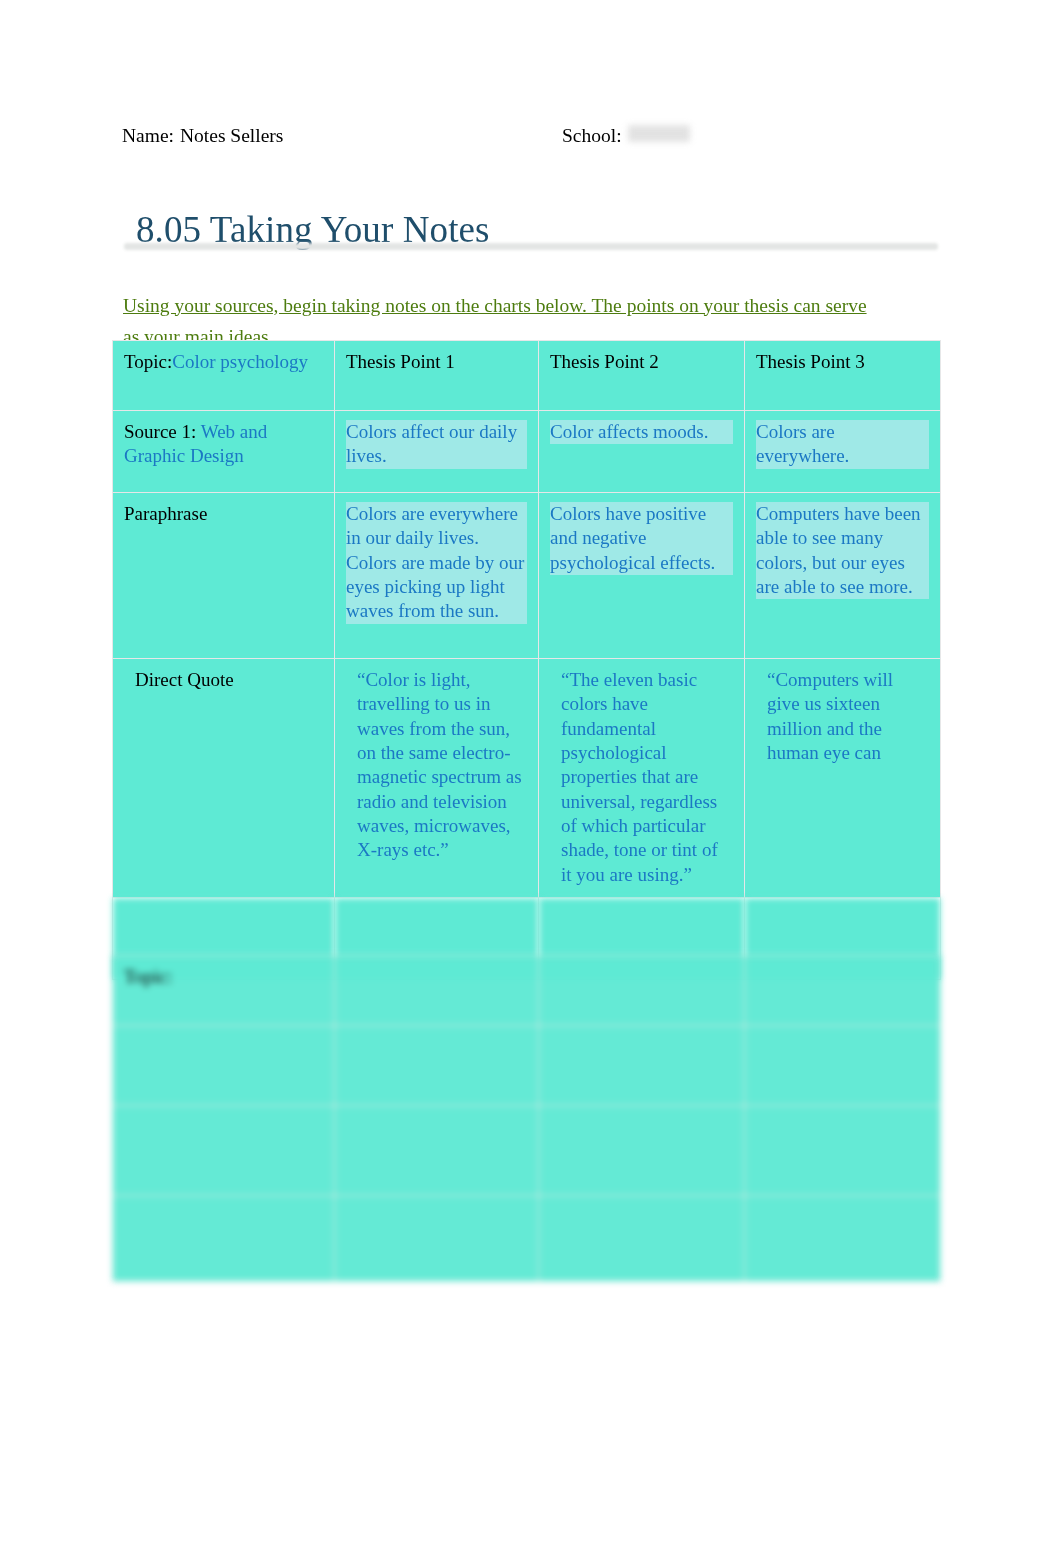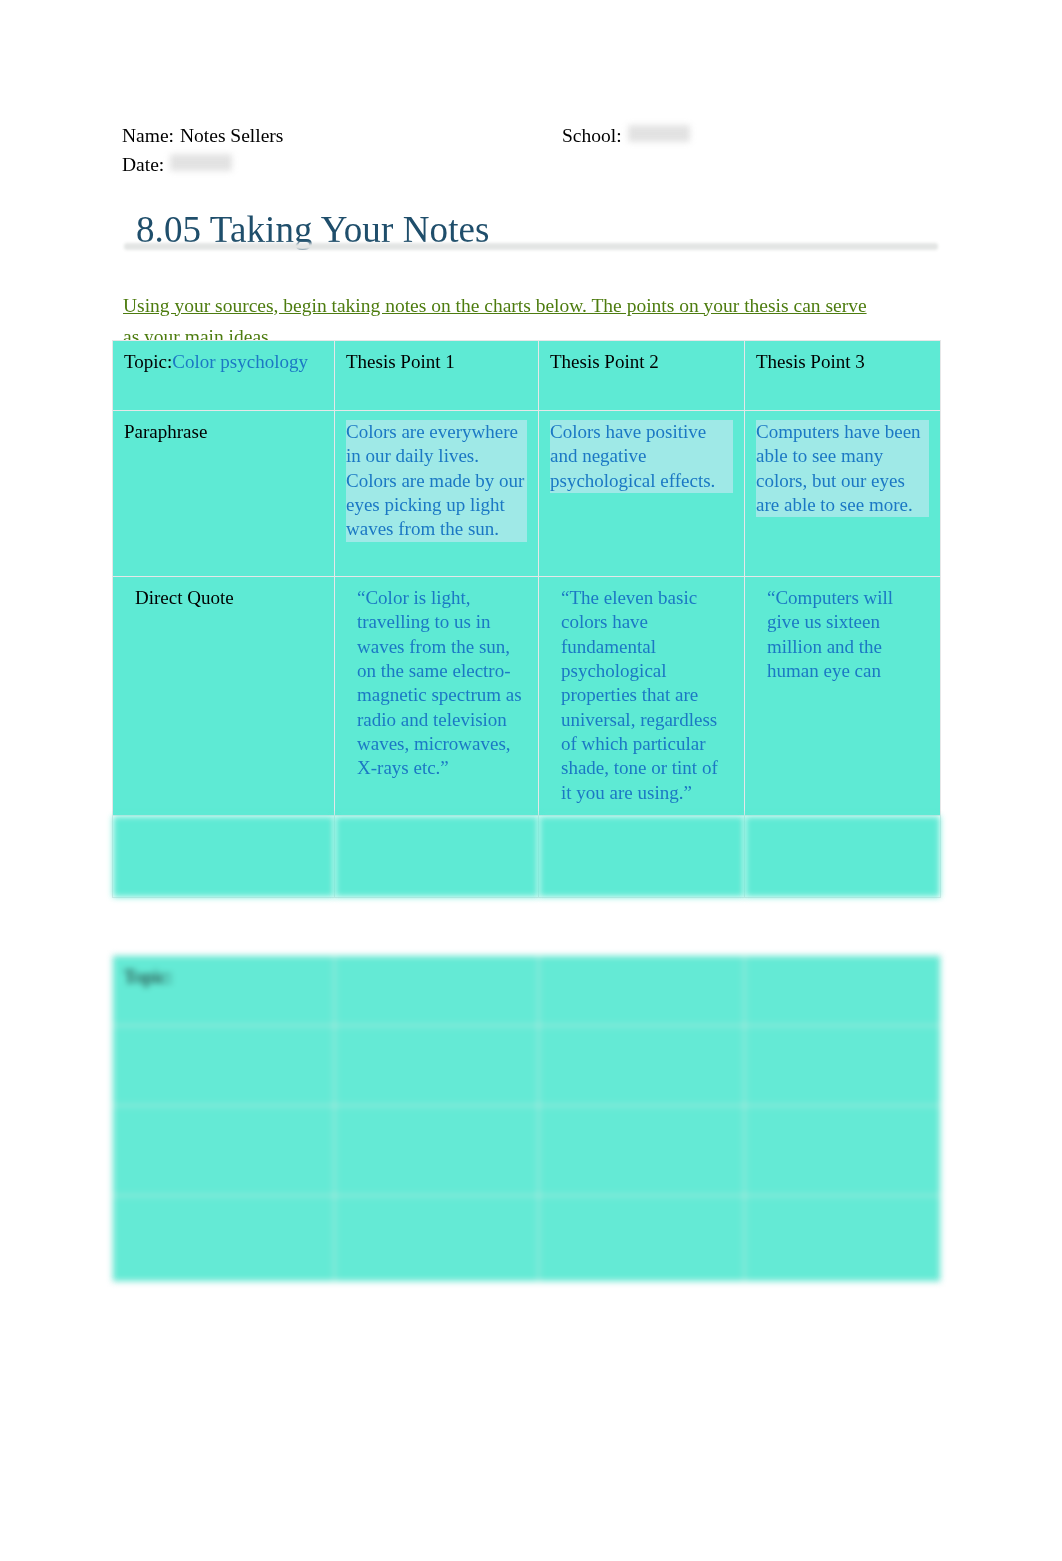--- a/index.html
+++ b/index.html
@@ -30,20 +30,21 @@
     position: absolute;
     left: 122px;
     top: 122px;
     width: 820px;
     font-size: 19.5px;
     line-height: 1.48;
   }
   .meta-row {
     display: flex;
     width: 100%;
+    justify-content: center;
   }
   .meta-col {
     display: flex;
     align-items: baseline;
   }
   .meta-col.left  { width: 440px; }
   .meta-col.right { width: 380px; }
   .meta-label {
     white-space: pre;
     color: #000;
@@ -168,24 +169,20 @@
       <div class="meta-col left">
         <span class="meta-label">Name:</span>
         <span class="meta-value">Notes Sellers</span>
       </div>
       <div class="meta-col right">
         <span class="meta-label">School:</span>
         <span class="meta-value redacted w-small"></span>
       </div>
     </div>
     <div class="meta-row">
-      <div class="meta-col left">
-        <span class="meta-label">Date:</span>
-        <span class="meta-value redacted w-small"></span>
-      </div>
     </div>
   </div>
 
   <h1 class="doc-title">8.05 Taking Your Notes</h1>
   <div class="title-rule"></div>
 
   <p class="intro">Using your sources, begin taking notes on the charts below. The points on your thesis can serve as your main ideas.</p>
 
   <table class="notes-table" id="table-one">
     <colgroup>
@@ -203,20 +200,35 @@
           <span class="lbl">Thesis Point 1</span>
         </td>
         <td class="hdr-cell">
           <span class="lbl">Thesis Point 2</span>
         </td>
         <td class="hdr-cell">
           <span class="lbl">Thesis Point 3</span>
         </td>
       </tr>
 
+      <tr class="r-src">
+        <td>
+          <span class="lbl">Source 1:</span>
+          <span class="entry">Web and Graphic Design</span>
+        </td>
+        <td>
+          <span class="entry entry-blk soft-hl">Colors affect our daily lives.</span>
+        </td>
+        <td>
+          <span class="entry entry-blk soft-hl">Color affects moods.</span>
+        </td>
+        <td>
+          <span class="entry entry-blk soft-hl">Colors are everywhere.</span>
+        </td>
+      </tr>
 
       <tr class="r-para">
         <td>
           <span class="lbl">Paraphrase</span>
         </td>
         <td>
           <span class="entry entry-blk soft-hl">Colors are everywhere in our daily lives. Colors are made by our eyes picking up light waves from the sun.</span>
         </td>
         <td>
           <span class="entry entry-blk soft-hl">Colors have positive and negative psychological effects.</span>

